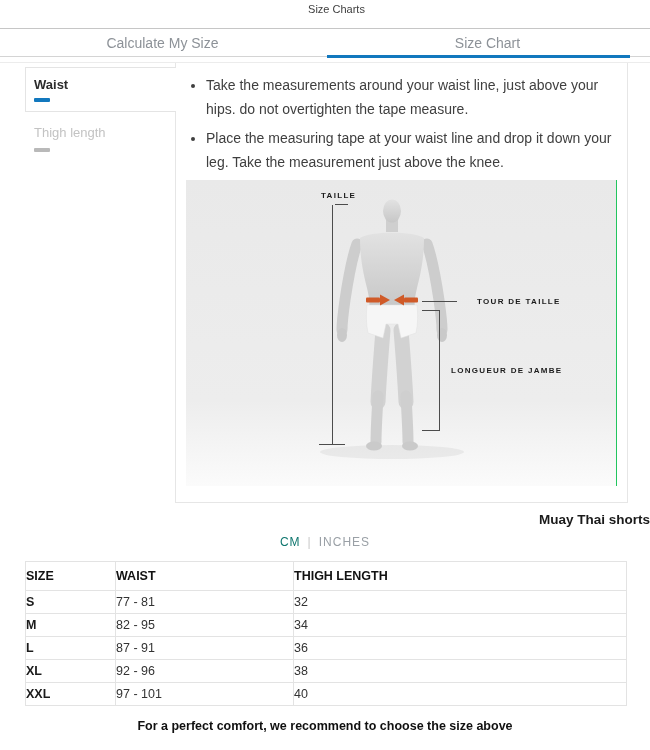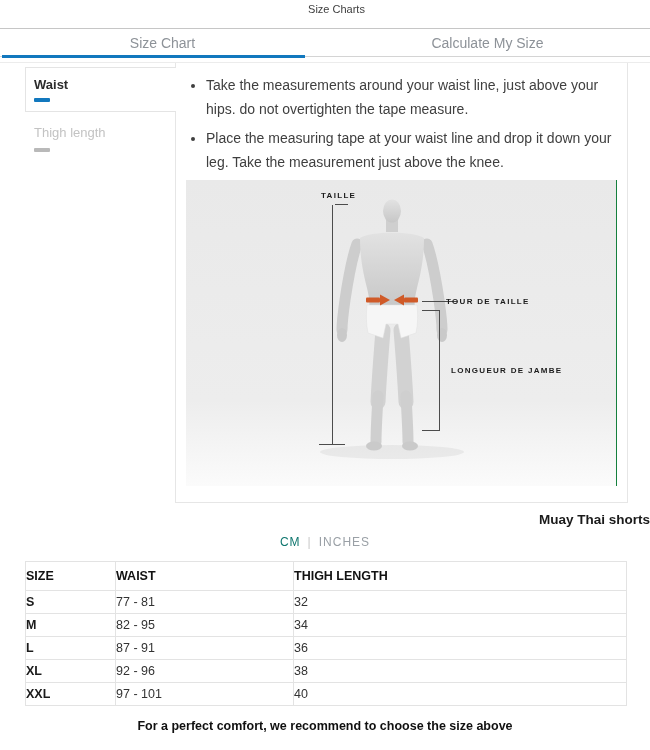--- a/index.html
+++ b/index.html
@@ -25,21 +25,21 @@
   .side-item.inactive{margin-top:13px;padding:0 9px;color:#c3c3c3;}
   .side-bar-chip{width:16px;height:4px;margin-top:6px;border-radius:1px;}
   .side-item.active .side-bar-chip{background:#1278be;}
   .side-item.inactive .side-bar-chip{background:#b9b9b9;margin-top:8px;}
 
   .panel{flex:1;border:1px solid #e6e6e6;border-top:none;background:#fff;}
   ul.instructions{margin:10px 14px 4px 10px;padding-left:20px;}
   ul.instructions li{font-size:14px;line-height:24px;color:#3f3f3f;margin-bottom:5px;}
 
   
-  .figure{position:relative;margin:6px 10px 16px 10px;height:306px;background:#15803d;overflow:hidden;}
+  .figure{position:relative;margin:6px 10px 16px 10px;height:306px;background:#22c55e;overflow:hidden;}
   .figure svg{position:absolute;left:0;top:0;}
   .fig-note{position:absolute;font-size:8px;font-weight:700;letter-spacing:1.3px;color:#1c1c1c;white-space:nowrap;}
   .fig-line{position:absolute;background:#4c4c4c;}
 
   
   .product-name{text-align:right;font-weight:700;font-size:13.5px;color:#1a1a1a;margin-top:9px;}
   .units{text-align:center;margin-top:8px;font-size:12px;letter-spacing:1px;}
   .unit{cursor:pointer;}
   .unit-cm{color:#0f766e;}
   .unit-sep{color:#c9c9c9;margin:0 7px;}
@@ -53,22 +53,22 @@
   .size-table td.size-cell{font-weight:700;color:#1b1b1b;}
 
   .footnote{text-align:center;font-weight:700;font-size:12.5px;color:#101010;margin-top:13px;}
 </style>
 </head>
 <body>
 
 <div class="page-title">Size Charts</div>
 
 <div class="tabs">
+  <div class="tab">Calculate My Size</div>
   <div class="tab active">Size Chart</div>
-  <div class="tab">Calculate My Size</div>
 </div>
 <hr class="subrule">
 
 <div class="main">
   <div class="sidebar">
     <div class="side-item active">
       <span>Waist</span>
       <div class="side-bar-chip"></div>
     </div>
     <div class="side-item inactive">
@@ -125,21 +125,21 @@
           <rect x="218" y="117.5" width="14" height="5" rx="1"></rect>
         </g>
       </svg>
 
       <div class="fig-note" style="left:135px;top:11px;">TAILLE</div>
       <div class="fig-line" style="left:149px;top:24px;width:13px;height:1px;"></div>
       <div class="fig-line" style="left:146px;top:25px;width:1px;height:239px;"></div>
       <div class="fig-line" style="left:133px;top:264px;width:26px;height:1px;"></div>
 
       <div class="fig-line" style="left:236px;top:121px;width:35px;height:1px;"></div>
-      <div class="fig-note" style="left:260px;top:117px;">TOUR DE TAILLE</div>
+      <div class="fig-note" style="left:291px;top:117px;">TOUR DE TAILLE</div>
 
       <div class="fig-line" style="left:253px;top:130px;width:1px;height:121px;"></div>
       <div class="fig-line" style="left:236px;top:130px;width:17px;height:1px;"></div>
       <div class="fig-line" style="left:236px;top:250px;width:17px;height:1px;"></div>
       <div class="fig-note" style="left:265px;top:186px;">LONGUEUR DE JAMBE</div>
     </div>
   </div>
 </div>
 
 <div class="product-name">Muay Thai shorts</div>

